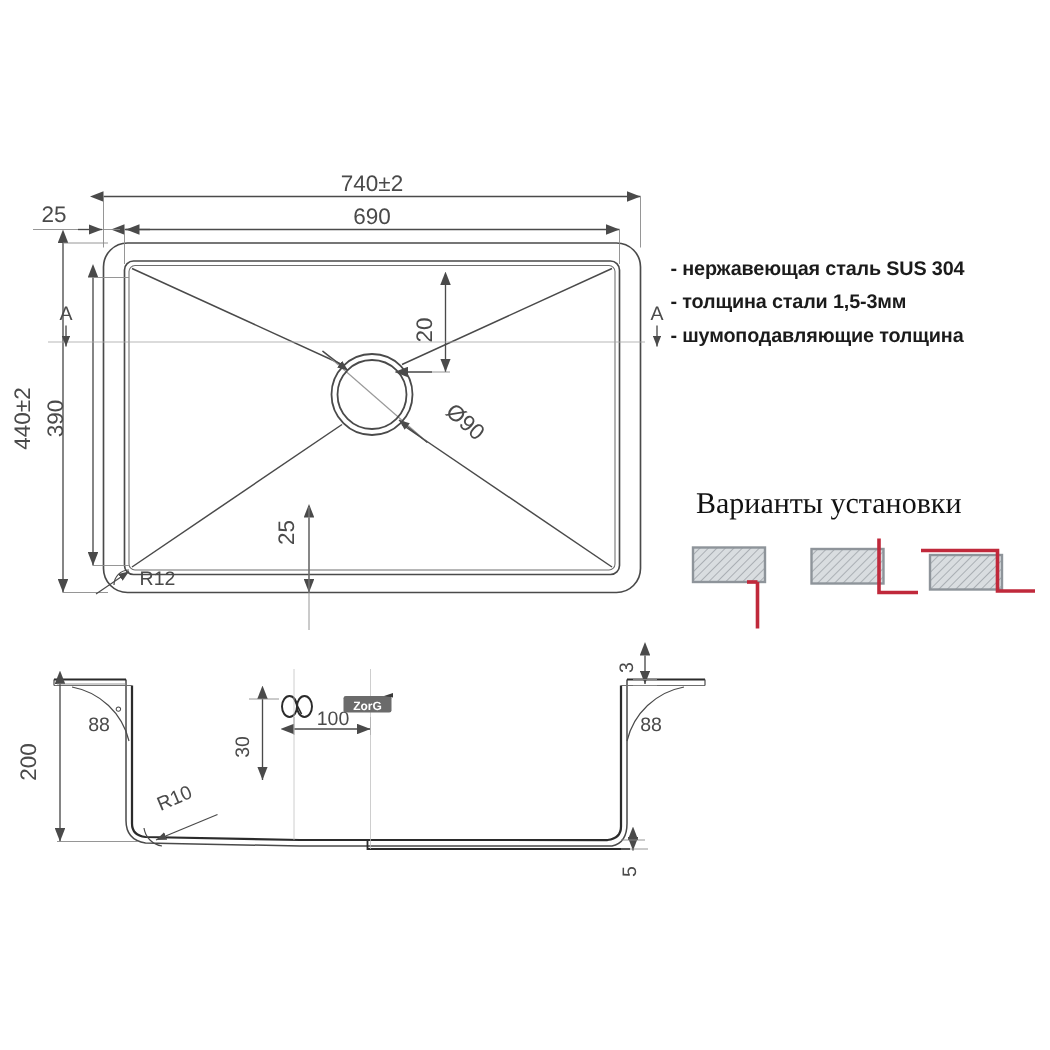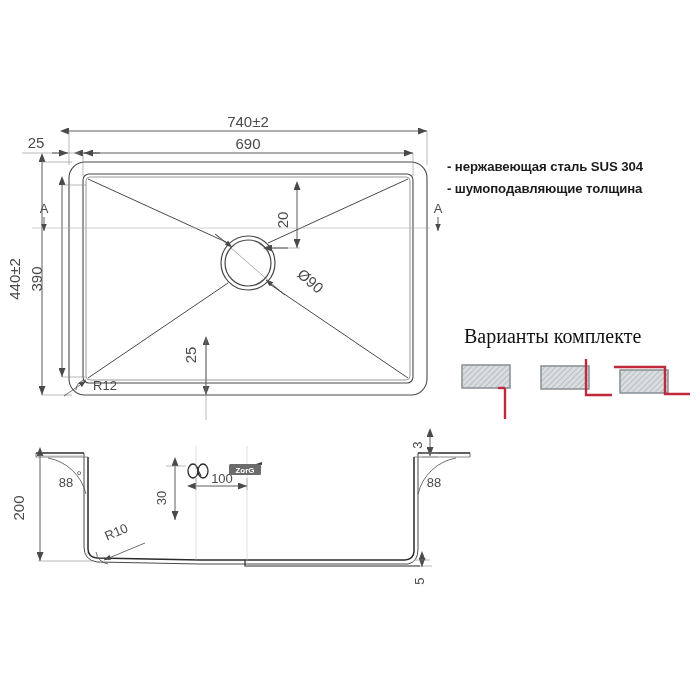--- a/index.html
+++ b/index.html
@@ -2,21 +2,21 @@
 <html><head>
 <meta charset="utf-8">
 <style>
   html,body{margin:0;padding:0;background:#ffffff;}
   body{width:700px;height:700px;overflow:hidden;
        font-family:"Liberation Sans","DejaVu Sans",sans-serif;color:#1a1a1a;}
   #root{position:relative;width:676px;height:700px;background:#fff;}
   svg{display:block;}
   .dimtext{font-family:"Liberation Sans","DejaVu Sans",sans-serif;fill:#4a4a4a;font-size:15px;}
   .dimtext-sm{font-family:"Liberation Sans","DejaVu Sans",sans-serif;fill:#4a4a4a;font-size:13px;}
-  .spec-list{position:absolute;left:447px;top:160px;width:250px;}
+  .spec-list{position:absolute;left:447px;top:172px;width:250px;}
   .spec-item{font-size:13.2px;color:#1b1b1b;line-height:1.02;margin-bottom:9px;
              white-space:nowrap;font-weight:600;letter-spacing:-0.1px;}
   .variants-title{position:absolute;left:464px;top:325px;width:230px;
        font-family:"Liberation Serif","DejaVu Serif",serif;font-size:20px;color:#111;
        font-weight:400;text-align:left;white-space:nowrap;}
   .logo-box{position:absolute;left:228px;top:462px;width:36px;height:16px;}
 </style>
 </head>
 <body>
 
@@ -182,24 +182,25 @@
 
       <g>
         <rect x="620" y="370" width="48" height="23" fill="url(#hatch)" stroke="#8e949a" stroke-width="1.6"></rect>
         <path d="M614,367 L665,367 L665,394 L690,394" fill="none" stroke="#c0293b" stroke-width="2.4"></path>
       </g>
     </g>
   </svg>
 
   <div class="spec-list">
     <div class="spec-item">- нержавеющая сталь SUS 304</div>
+    <div class="spec-item">- толщина стали 1,5-3мм</div>
     <div class="spec-item">- шумоподавляющие толщина</div>
   </div>
 
-  <div class="variants-title">Варианты комплекте</div>
+  <div class="variants-title">Варианты установки</div>
 
   <svg class="logo-box" viewBox="0 0 36 16">
     <rect x="1" y="2" width="32" height="11" rx="1.5" fill="#6b6b6b"></rect>
     <path d="M28,2 L34,0 L34,3 z" fill="#3a3a3a"></path>
     <text x="17" y="11" text-anchor="middle" font-size="8" font-family="Liberation Sans, sans-serif" font-weight="bold" fill="#ffffff">ZorG</text>
   </svg>
 
 </div>
 
 </body></html>

